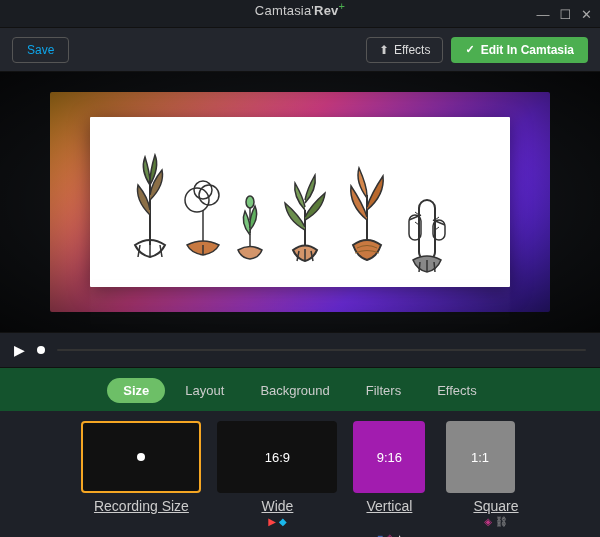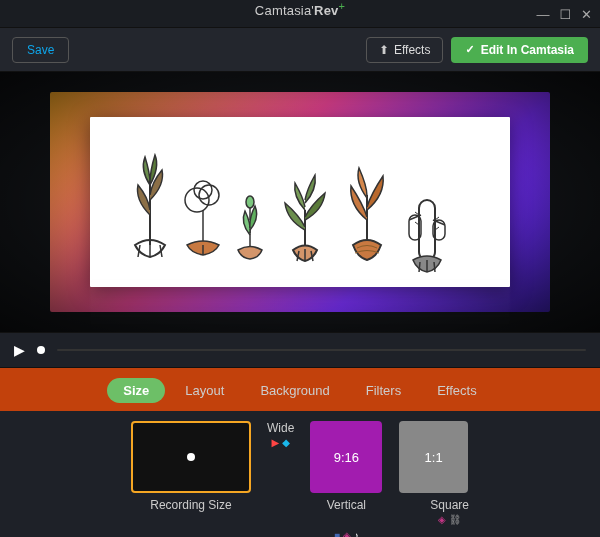--- a/index.html
+++ b/index.html
@@ -189,21 +189,21 @@
     }
     .timeline-line {
       flex: 1;
       height: 2px;
       background: #333;
       border-radius: 1px;
     }
 
     
     .tabs-section {
-      background: #c2410c;
+      background: #14532d;
       padding: 10px 0 8px 0;
       display: flex;
       align-items: center;
       justify-content: center;
       gap: 4px;
     }
     .tab-item {
       padding: 5px 16px;
       border-radius: 20px;
       font-size: 13px;
@@ -286,22 +286,23 @@
 
     
     .thumb-square {
       width: 69px;
       height: 72px;
       background: #888;
       flex-direction: column;
     }
 
     .preset-name {
-      font-size: 12px;
+      font-size: 14px;
       color: #ccc;
+      text-decoration: underline;
     }
     .preset-icons {
       display: flex;
       gap: 3px;
       align-items: center;
     }
     .preset-icon-sm {
       font-size: 10px;
       color: #888;
     }
@@ -448,20 +449,23 @@
 <div class="presets-area">
 
   <div class="preset-card">
     <div class="preset-thumb thumb-recording selected">
       <div class="thumb-recording-dot"></div>
     </div>
     <div class="preset-name">Recording Size</div>
   </div>
 
   <div class="preset-card">
+    <div class="preset-thumb thumb-wide default" style="display:flex; align-items:center; justify-content:center;">
+      <span class="thumb-label-text">16:9</span>
+    </div>
     <div style="display:flex; flex-direction:column; align-items:center; gap:2px;">
       <div class="preset-name">Wide</div>
       <div class="preset-icons">
         <span class="preset-icon-sm" style="color:#ff4444;">▶</span>
         <span class="preset-icon-sm" style="color:#1ab7ea;">◆</span>
       </div>
     </div>
   </div>
 
   <div class="preset-card">

